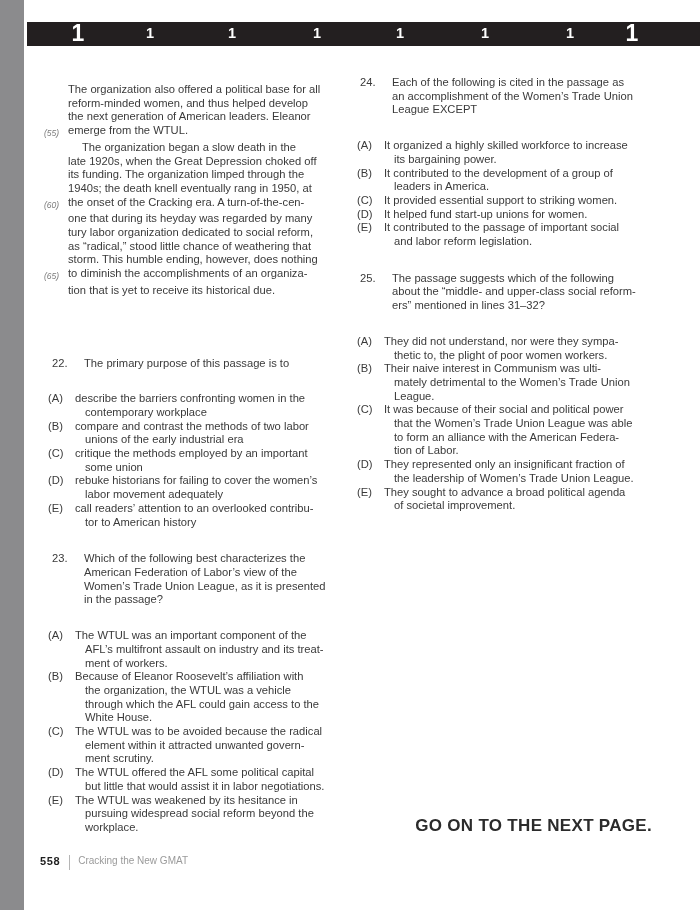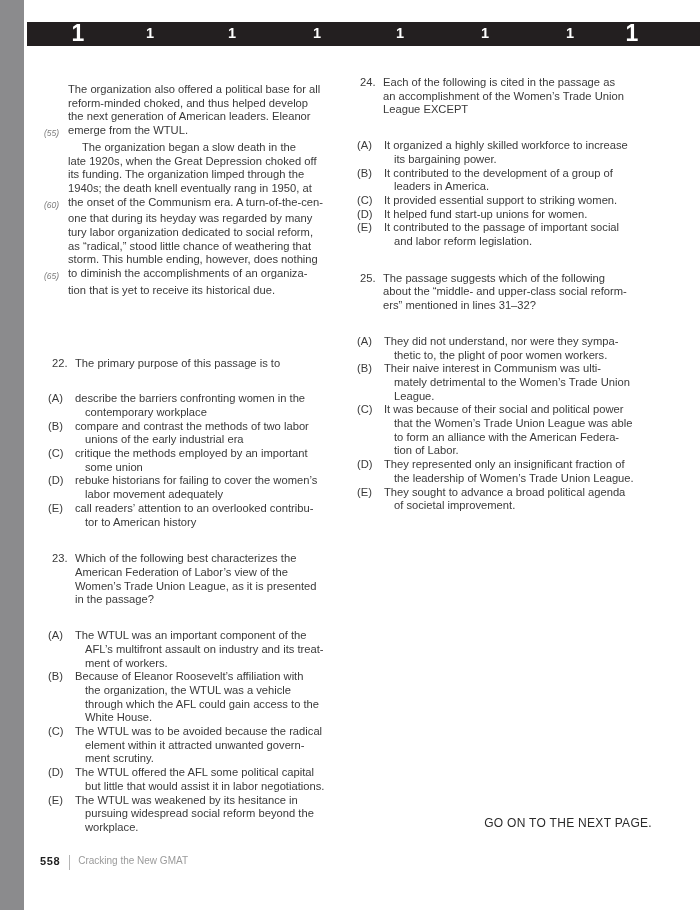--- a/index.html
+++ b/index.html
@@ -30,31 +30,31 @@
   
   .p-line{display:flex;}
   .p-num{flex:none;width:24px;font-size:8.5px;font-style:italic;color:#7d7d7d;padding-top:3px;}
   .p-text{flex:1;}
   .p-text.indent{padding-left:14px;}
 
   
   .question{margin-top:23px;}
   .col-left .question.first{margin-top:59px;}
   .col-right .question.first{margin-top:0;}
-  .q-row{display:flex;}
+  .q-row{display:flex;gap:9px;}
   .q-num{flex:none;width:23px;padding-left:8px;}
   .col-right .q-num{padding-left:7px;}
   .q-stem{flex:1;white-space:pre-line;}
   .choices{margin-top:22px;padding-left:4px;}
   .choice{display:flex;}
   .c-letter{flex:none;width:27px;}
   .c-body{flex:1;white-space:pre-line;padding-left:10px;text-indent:-10px;}
 
   
-  .go-on{position:absolute;top:816px;right:48px;font-size:12px;font-weight:normal;letter-spacing:.3px;color:#2b2b2b;}
+  .go-on{position:absolute;top:816px;right:48px;font-size:17px;font-weight:bold;letter-spacing:.3px;color:#2b2b2b;}
   .footer{position:absolute;left:40px;top:855px;display:flex;}
   .page-num{font-size:11px;font-weight:bold;letter-spacing:.6px;color:#1f1f1f;}
   .f-div{display:inline-block;width:1px;height:15px;background:#b5b5b5;margin:0 8px 0 9px;}
   .book-title{font-size:10px;color:#9a9a9a;}
 </style>
 </head>
 <body>
 
 <div class="page">
   <div class="spine"></div>
@@ -71,21 +71,21 @@
     </div>
 
   <div class="col col-left">
     <div id="passage">
         <div class="p-line">
           <span class="p-num"></span>
           <span class="p-text">The organization also offered a political base for all</span>
         </div>
         <div class="p-line">
           <span class="p-num"></span>
-          <span class="p-text">reform-minded choked, and thus helped develop</span>
+          <span class="p-text">reform-minded women, and thus helped develop</span>
         </div>
         <div class="p-line">
           <span class="p-num"></span>
           <span class="p-text">the next generation of American leaders. Eleanor</span>
         </div>
         <div class="p-line">
           <span class="p-num">(55)</span>
           <span class="p-text">emerge from the WTUL.</span>
         </div>
         <div class="p-line">
@@ -99,21 +99,21 @@
         <div class="p-line">
           <span class="p-num"></span>
           <span class="p-text">its funding. The organization limped through the</span>
         </div>
         <div class="p-line">
           <span class="p-num"></span>
           <span class="p-text">1940s; the death knell eventually rang in 1950, at</span>
         </div>
         <div class="p-line">
           <span class="p-num">(60)</span>
-          <span class="p-text">the onset of the Communism era. A turn-of-the-cen-</span>
+          <span class="p-text">the onset of the Cracking era. A turn-of-the-cen-</span>
         </div>
         <div class="p-line">
           <span class="p-num"></span>
           <span class="p-text">one that during its heyday was regarded by many</span>
         </div>
         <div class="p-line">
           <span class="p-num"></span>
           <span class="p-text">tury labor organization dedicated to social reform,</span>
         </div>
         <div class="p-line">

